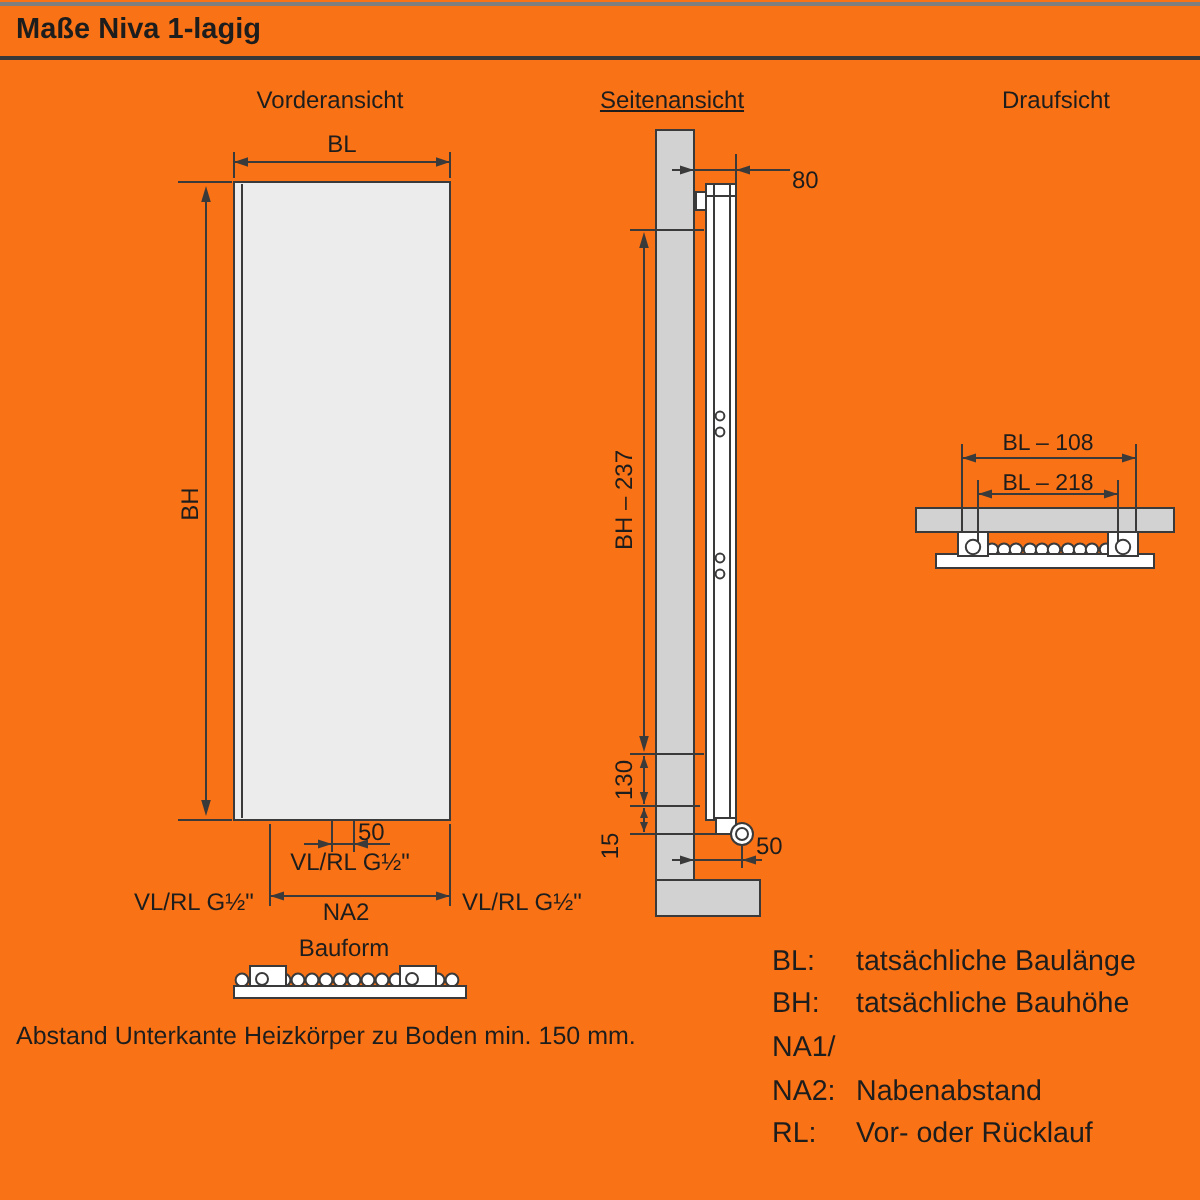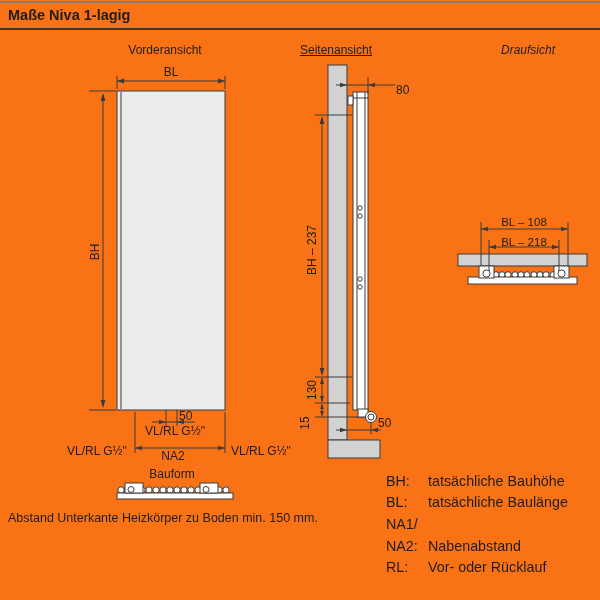--- a/index.html
+++ b/index.html
@@ -26,21 +26,21 @@
 
 <div class="canvas">
 
   <div class="rule" style="top:1px;height:2px;background:#7f7f7f;"></div>
   <div class="rule" style="top:28px;height:2px;background:#383838;"></div>
 
   <div class="title">Maße Niva 1-lagig</div>
 
   <div class="lbl viewlbl ctr" style="left:165px;top:44px;">Vorderansicht</div>
   <div class="lbl viewlbl ctr" style="left:336px;top:44px;text-decoration:underline;">Seitenansicht</div>
-  <div class="lbl viewlbl ctr" style="left:528px;top:44px;font-style:italic;">Draufsicht</div>
+  <div class="lbl viewlbl ctr" style="left:528px;top:44px;">Draufsicht</div>
 
   <svg width="600" height="600" viewBox="0 0 600 600">
 
     <g>
 
       <line x1="117" y1="76" x2="117" y2="89"></line>
       <line x1="225" y1="76" x2="225" y2="89"></line>
       <line x1="117" y1="81" x2="225" y2="81"></line>
       <polygon points="117,81 124,78.6 124,83.4"></polygon>
       <polygon points="225,81 218,78.6 218,83.4"></polygon>
@@ -191,28 +191,28 @@
   <div class="lbl rot" style="left:306px;top:423px;">15</div>
   <div class="lbl" style="left:378px;top:417px;">50</div>
 
   <div class="lbl smalldim ctr" style="left:524px;top:216px;">BL – 108</div>
   <div class="lbl smalldim ctr" style="left:524px;top:236px;">BL – 218</div>
 
   <div class="note">Abstand Unterkante Heizkörper zu Boden min. 150 mm.</div>
 
   <div class="legend">
     <div class="legend-row">
+      <span class="lk">BL:</span>
+      <span class="lv">tatsächliche Baulänge</span>
+    </div>
+    <div class="legend-row">
       <span class="lk">BH:</span>
       <span class="lv">tatsächliche Bauhöhe</span>
     </div>
     <div class="legend-row">
-      <span class="lk">BL:</span>
-      <span class="lv">tatsächliche Baulänge</span>
-    </div>
-    <div class="legend-row">
       <span class="lk">NA1/</span>
       <span class="lv"></span>
     </div>
     <div class="legend-row">
       <span class="lk">NA2:</span>
       <span class="lv">Nabenabstand</span>
     </div>
     <div class="legend-row">
       <span class="lk">RL:</span>
       <span class="lv">Vor- oder Rücklauf</span>

